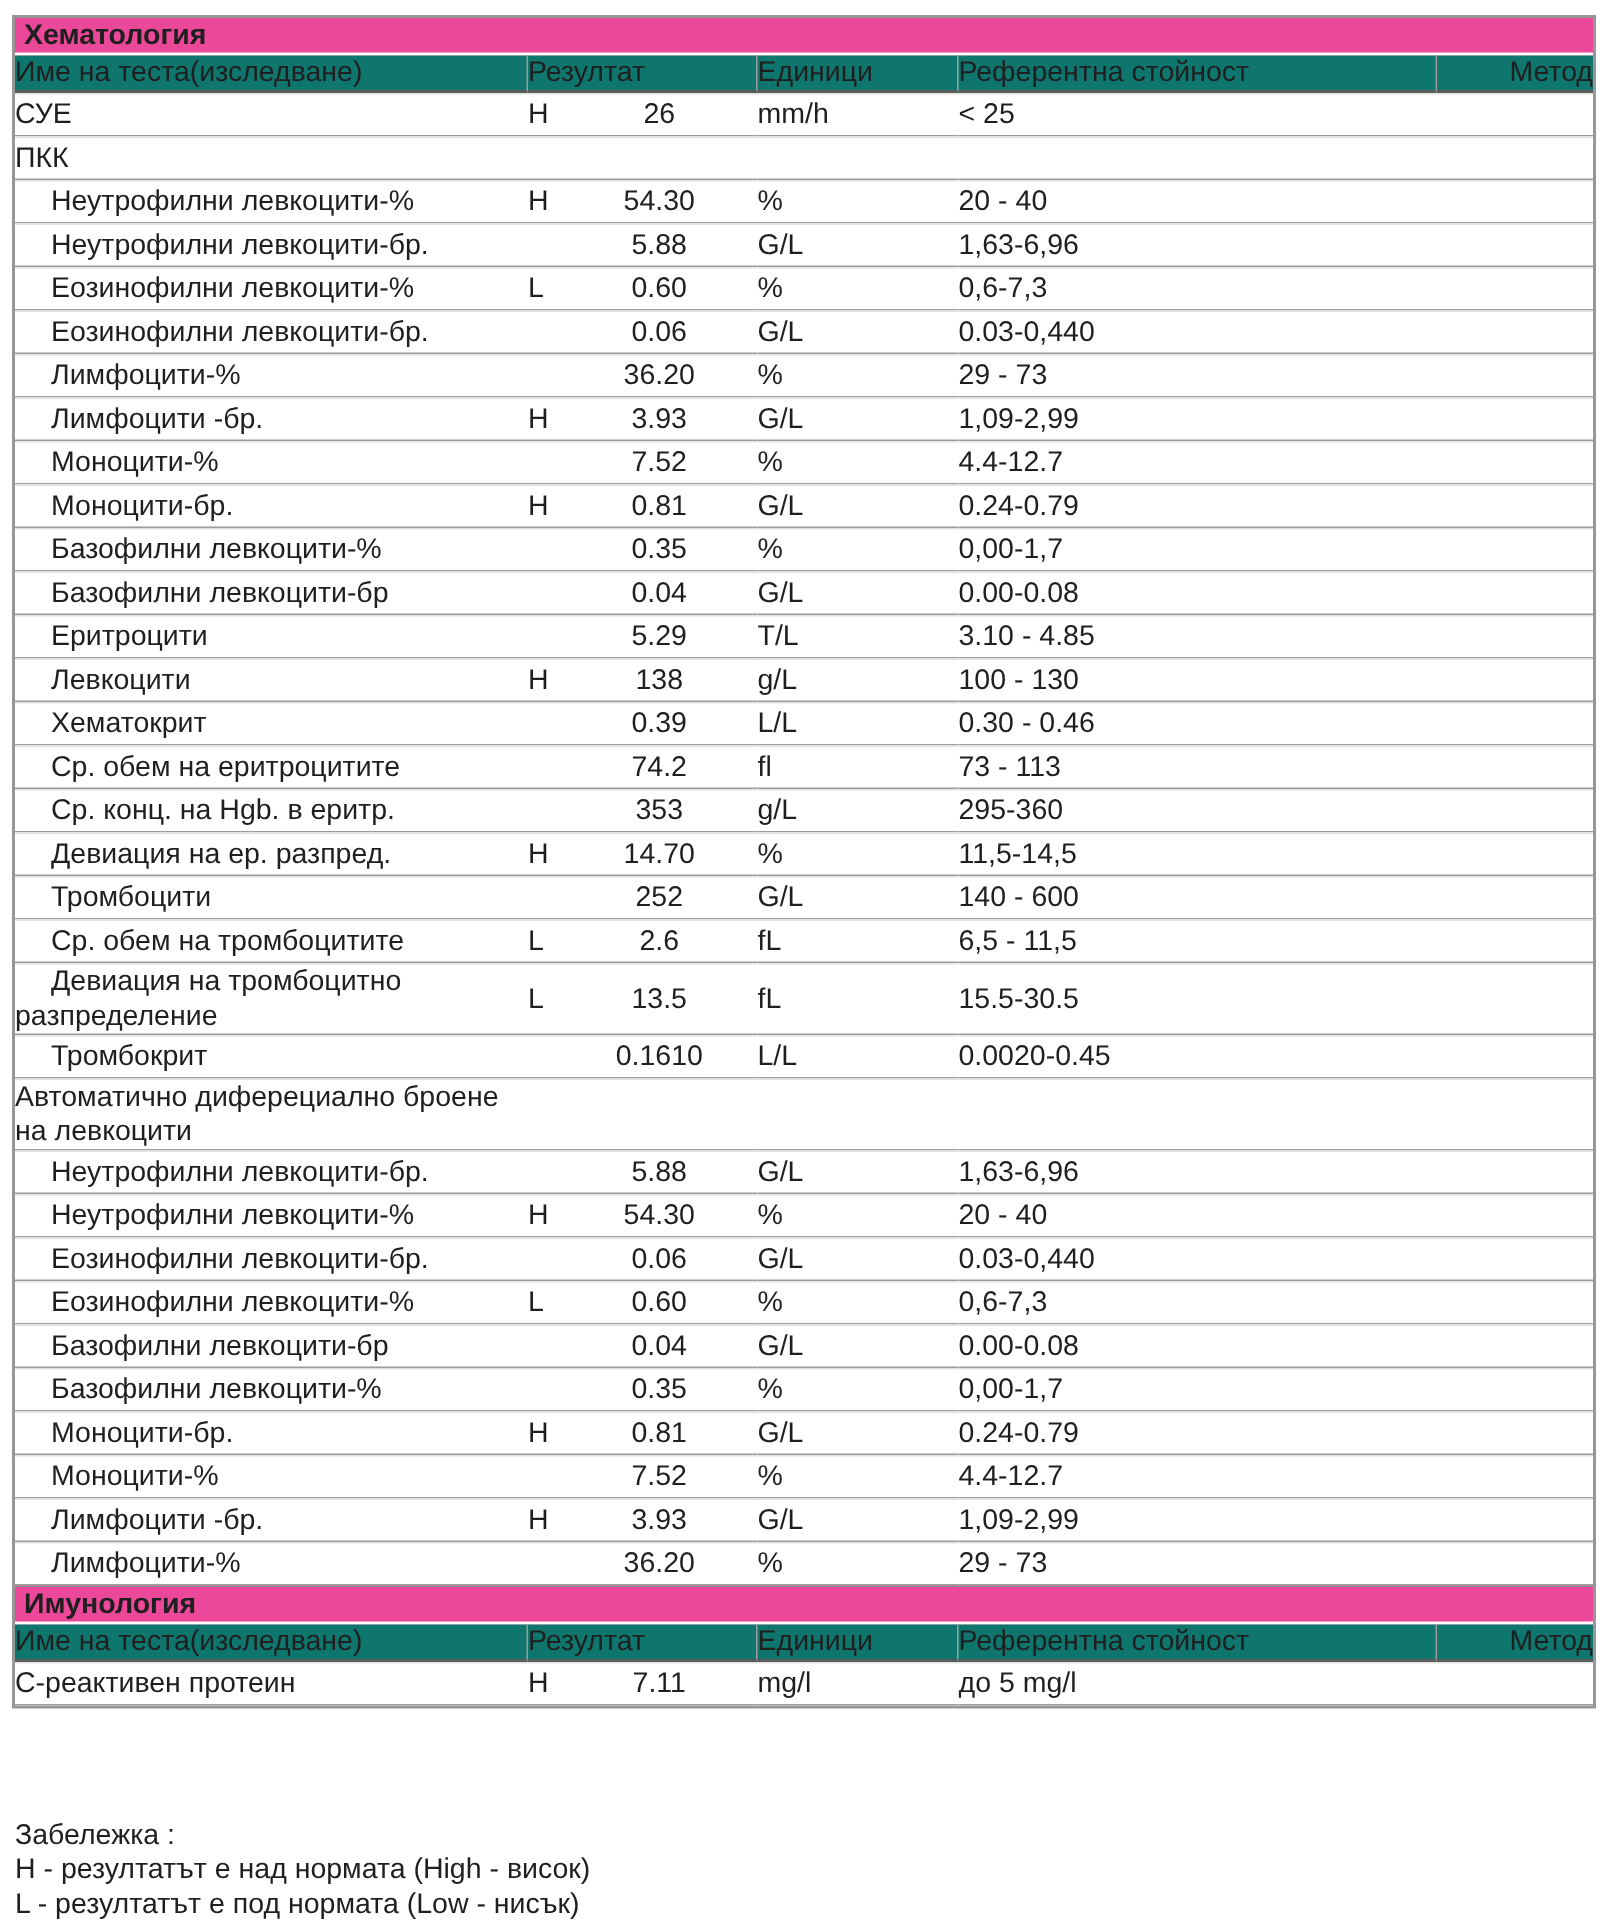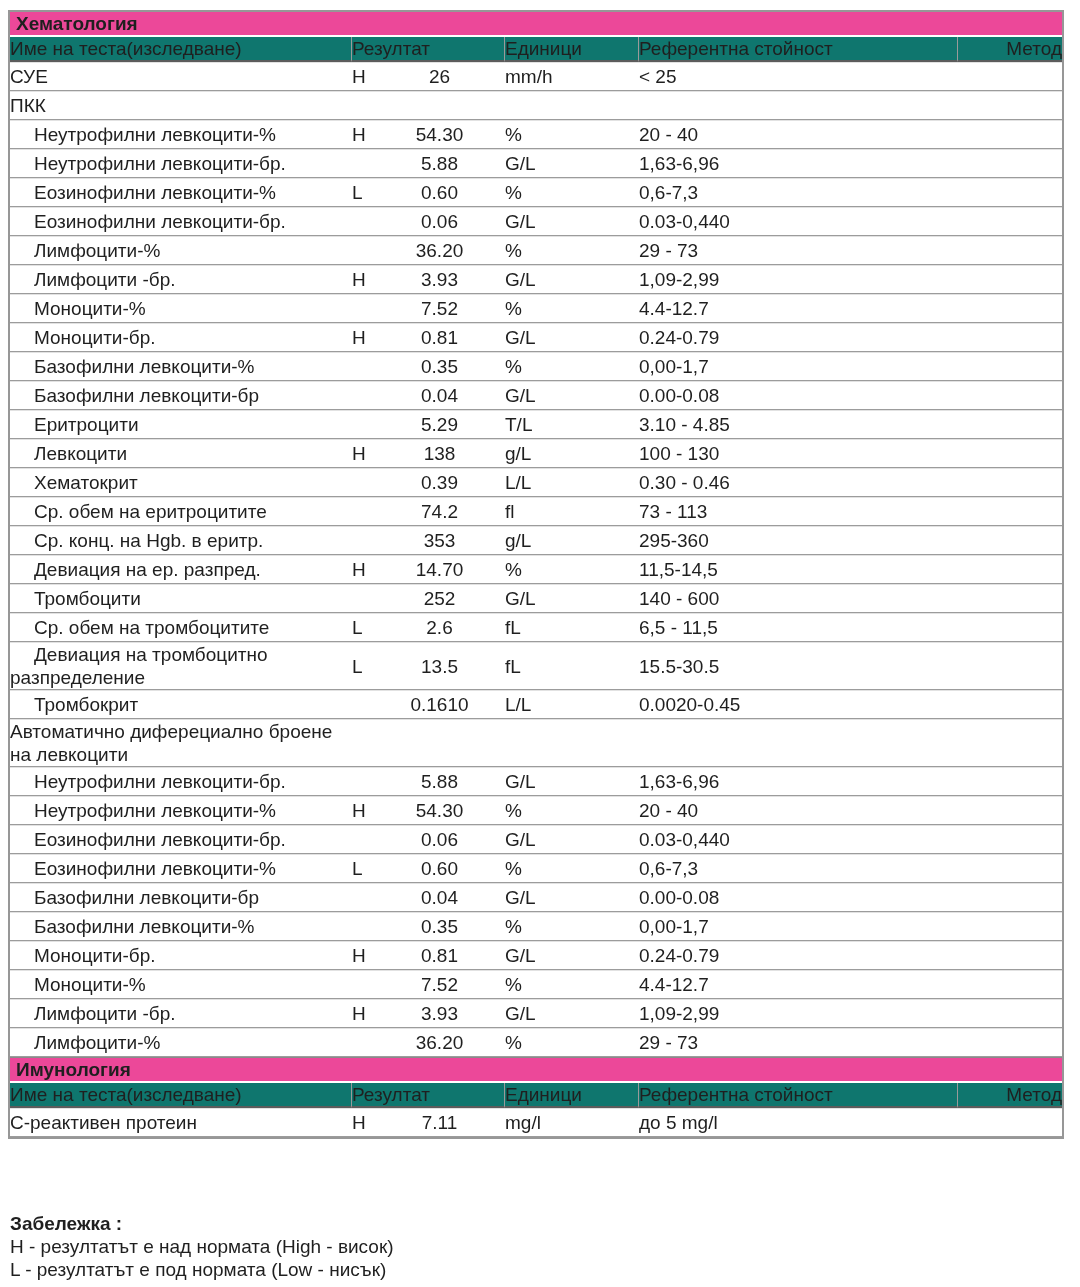--- a/index.html
+++ b/index.html
@@ -77,21 +77,21 @@
   td.units  { padding-left: 20px; }
   td.ref    { padding-left: 14px; }
   
   .note {
     position: absolute;
     left: 10px;
     top: 1212px;
     font-size: 19px;
     line-height: 23px;
   }
-  .note-title { font-weight: bold; }
+  .note-title { font-weight: normal; }
 </style>
 </head>
 <body>
 
 <div class="page">
 
   <div class="table-wrap">
     <table class="lab">
       <colgroup>
         <col style="width:342px">

